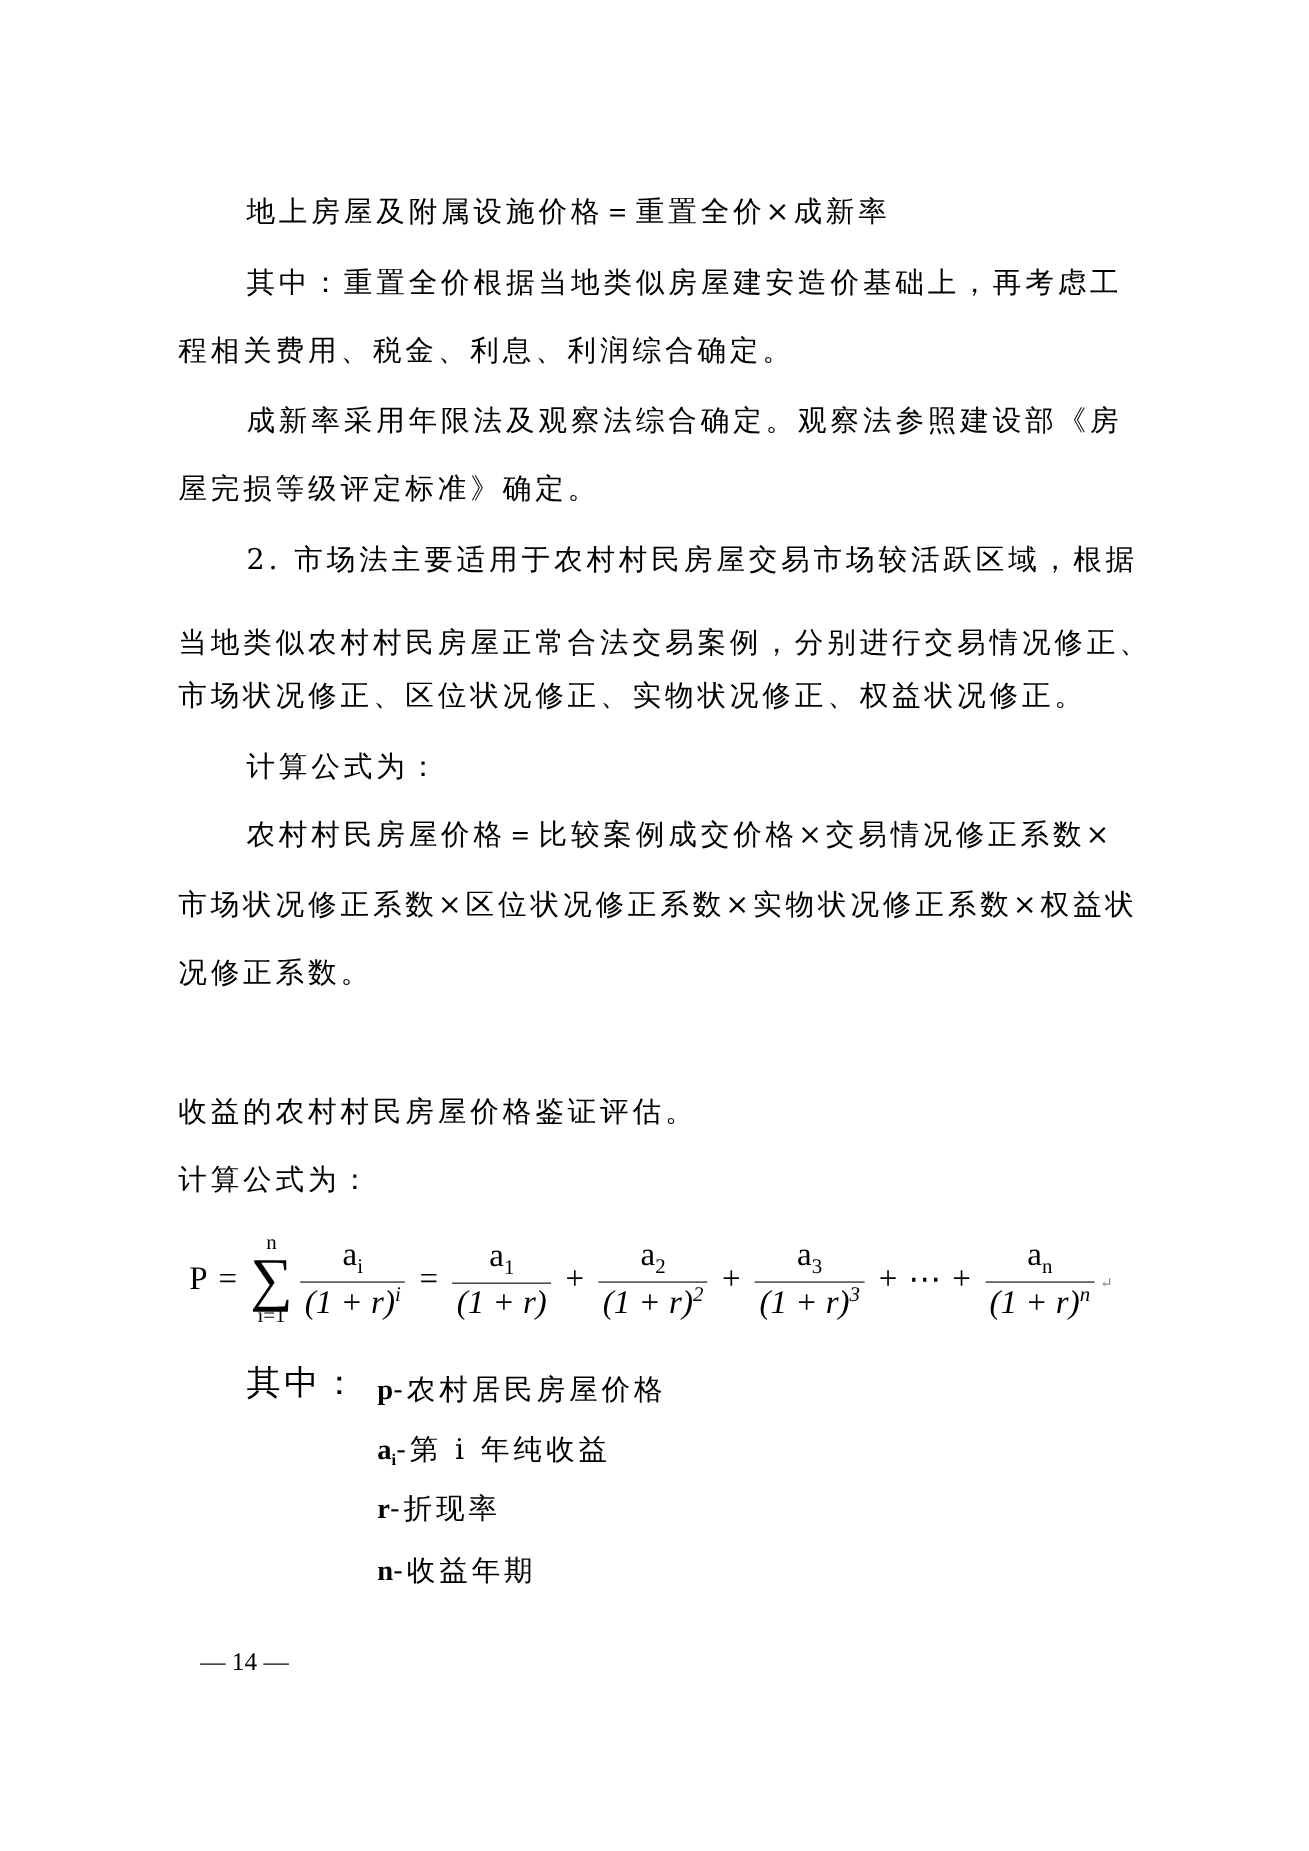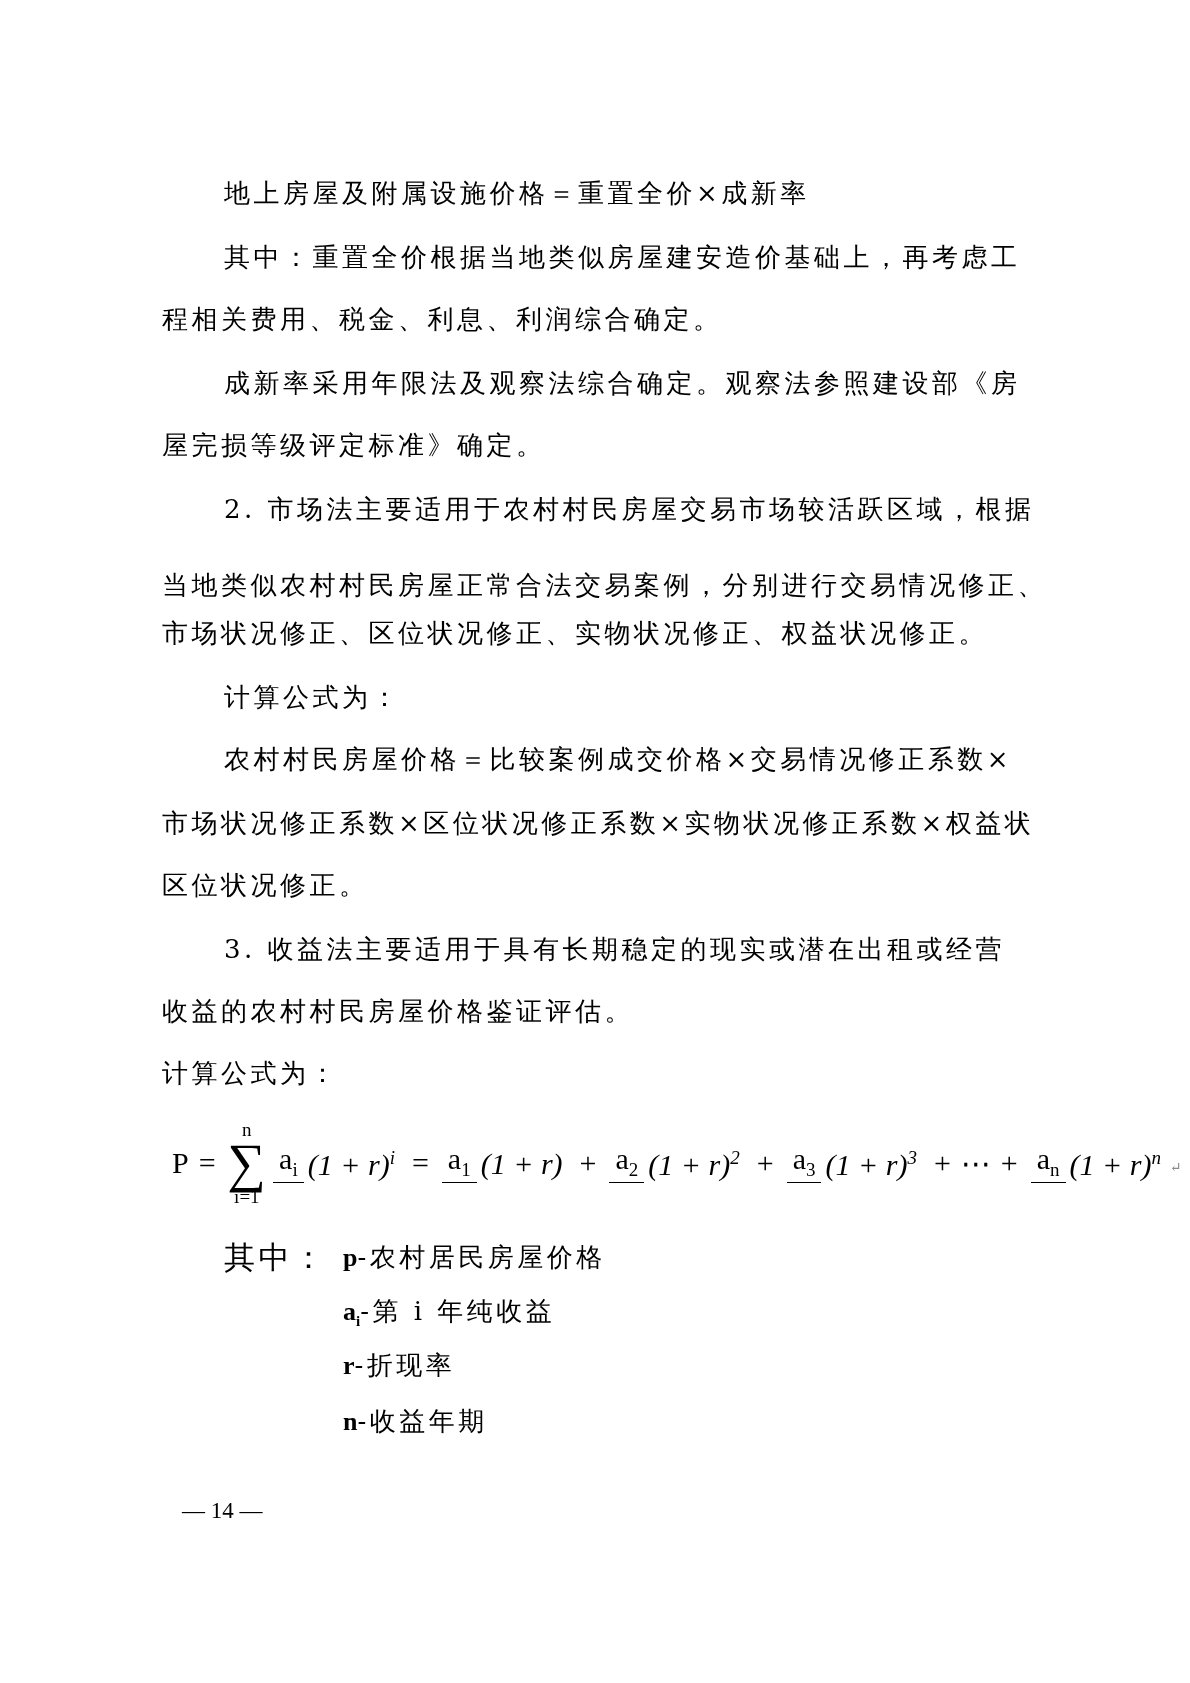--- a/index.html
+++ b/index.html
@@ -48,21 +48,21 @@
       display: inline-flex;
       flex-direction: column;
       align-items: center;
       margin: 0 4px 0 2px;
       line-height: 1;
     }
     .sum .lim { font-size: 19px; }
     .sum .sigma { font-size: 54px; line-height: 48px; }
     .frac {
       display: inline-flex;
-      flex-direction: row;
+      flex-direction: column;
       align-items: center;
       margin: 0 3px;
       line-height: 1.05;
     }
     .frac .num-part {
       padding: 0 6px 3px 6px;
       border-bottom: 1.6px solid #000;
       width: 100%;
       text-align: center;
       box-sizing: border-box;
@@ -82,21 +82,21 @@
       position: absolute;
       left: 224px;
       font-size: 31px;
       line-height: 34px;
       letter-spacing: 3.5px;
     }
     .legend-item {
       position: absolute;
       left: 343px;
       font-size: 26px;
-      line-height: 34px;
+      line-height: 47px;
       letter-spacing: 3.5px;
       white-space: nowrap;
     }
     .legend-item .sym {
       font-family: "Liberation Serif", serif;
       font-weight: bold;
       letter-spacing: 0;
     }
     .legend-item .sym sub { font-size: 15px; }
 
@@ -119,22 +119,21 @@
   <div class="line indent" style="top:240px">其中：重置全价根据当地类似房屋建安造价基础上，再考虑工</div>
   <div class="line" style="top:302px">程相关费用、税金、利息、利润综合确定。</div>
   <div class="line indent" style="top:366px">成新率采用年限法及观察法综合确定。观察法参照建设部《房</div>
   <div class="line" style="top:428px">屋完损等级评定标准》确定。</div>
   <div class="line indent" style="top:492px">2. 市场法主要适用于农村村民房屋交易市场较活跃区域，根据</div>
   <div class="line" style="top:568px">当地类似农村村民房屋正常合法交易案例，分别进行交易情况修正、</div>
   <div class="line" style="top:616px">市场状况修正、区位状况修正、实物状况修正、权益状况修正。</div>
   <div class="line indent" style="top:680px">计算公式为：</div>
   <div class="line indent" style="top:742px">农村村民房屋价格＝比较案例成交价格×交易情况修正系数×</div>
   <div class="line" style="top:806px">市场状况修正系数×区位状况修正系数×实物状况修正系数×权益状</div>
-  <div class="line" style="top:868px">区位状况修正。</div>
-  <div class="line indent" style="top:932px">3. 收益法主要适用于具有长期稳定的现实或潜在出租或经营</div>
+  <div class="line" style="top:868px">况修正系数。</div>
   <div class="line" style="top:994px">收益的农村村民房屋价格鉴证评估。</div>
   <div class="line" style="top:1056px">计算公式为：</div>
 
   <div class="formula">
     <span>P</span>
     <span class="op">=</span>
     <span class="sum">
       <span class="lim">n</span>
       <span class="sigma">∑</span>
       <span class="lim">i=1</span>

